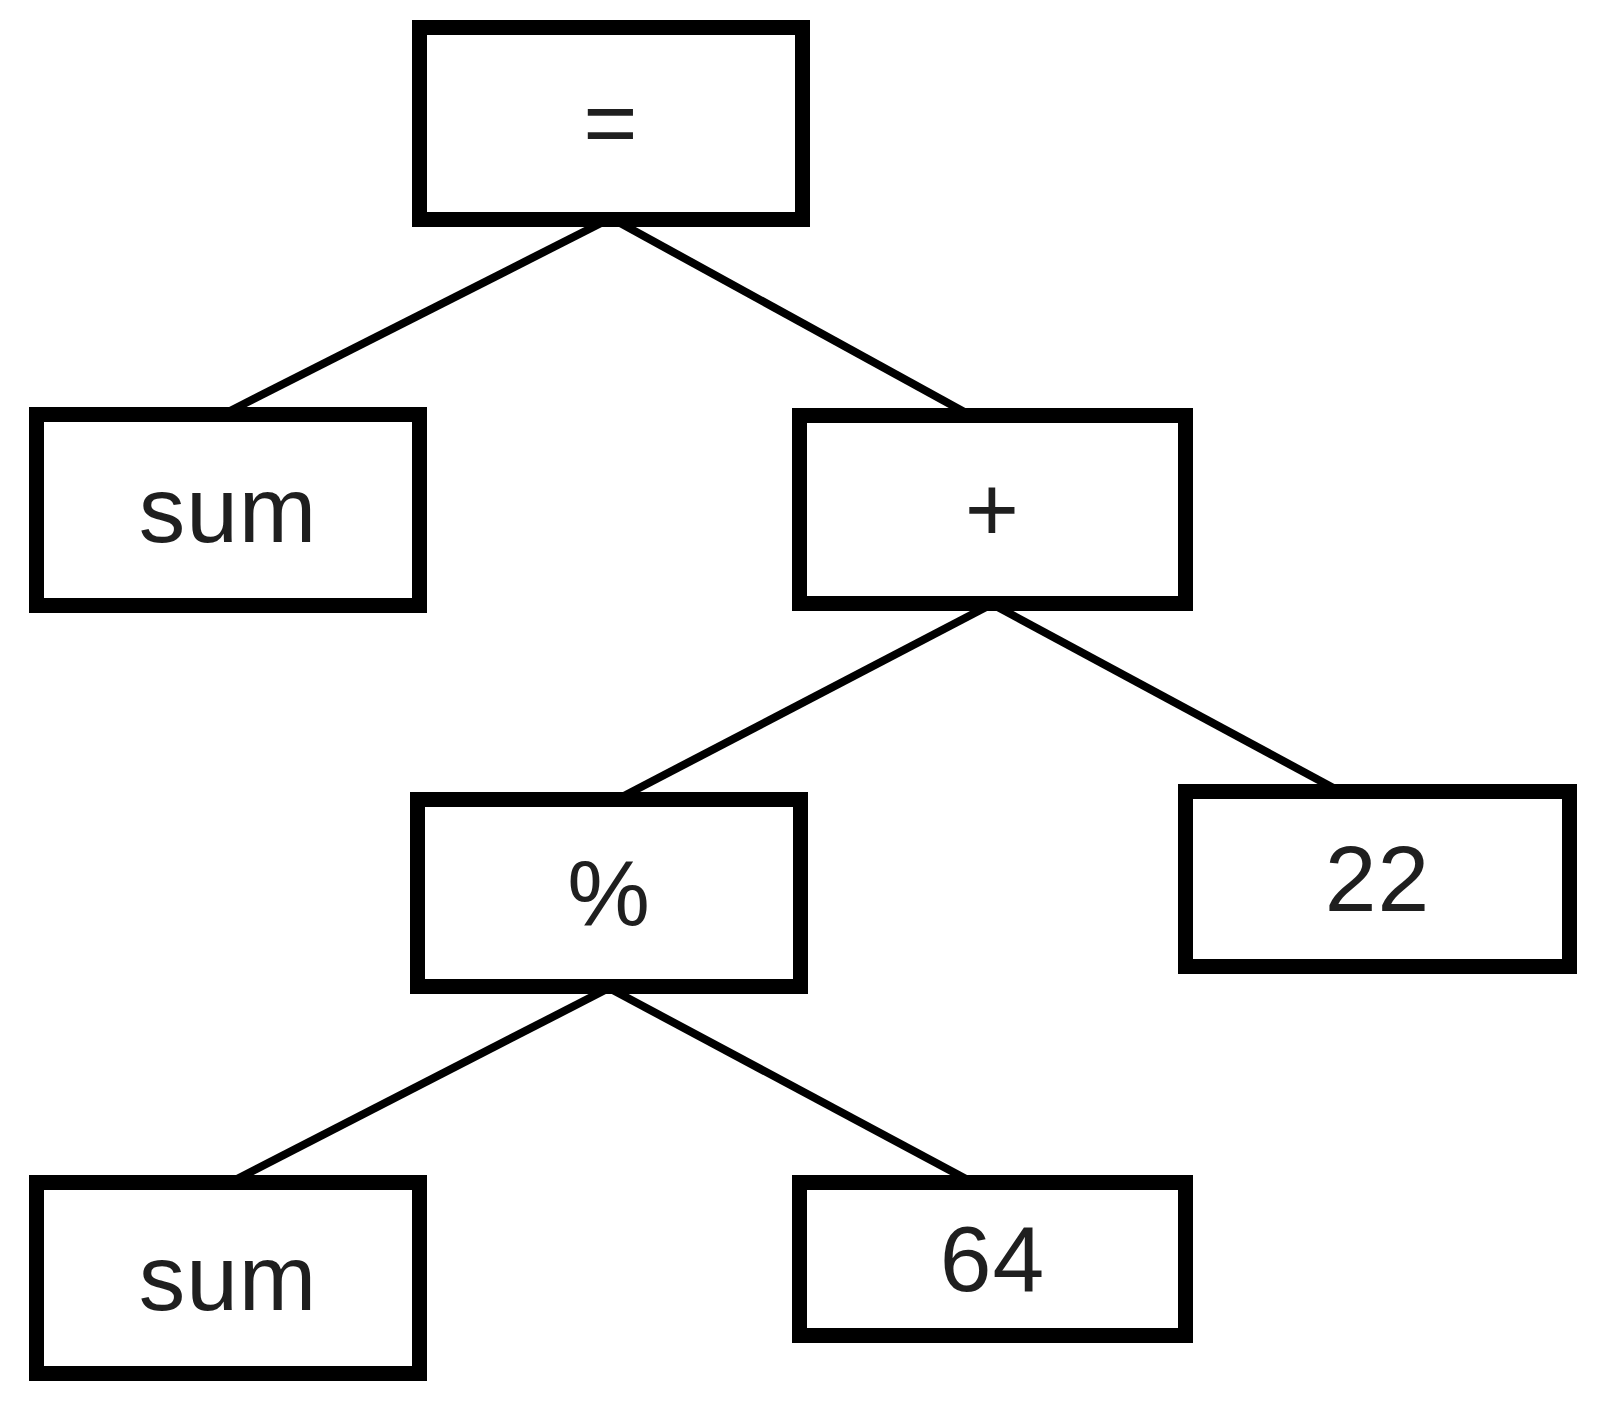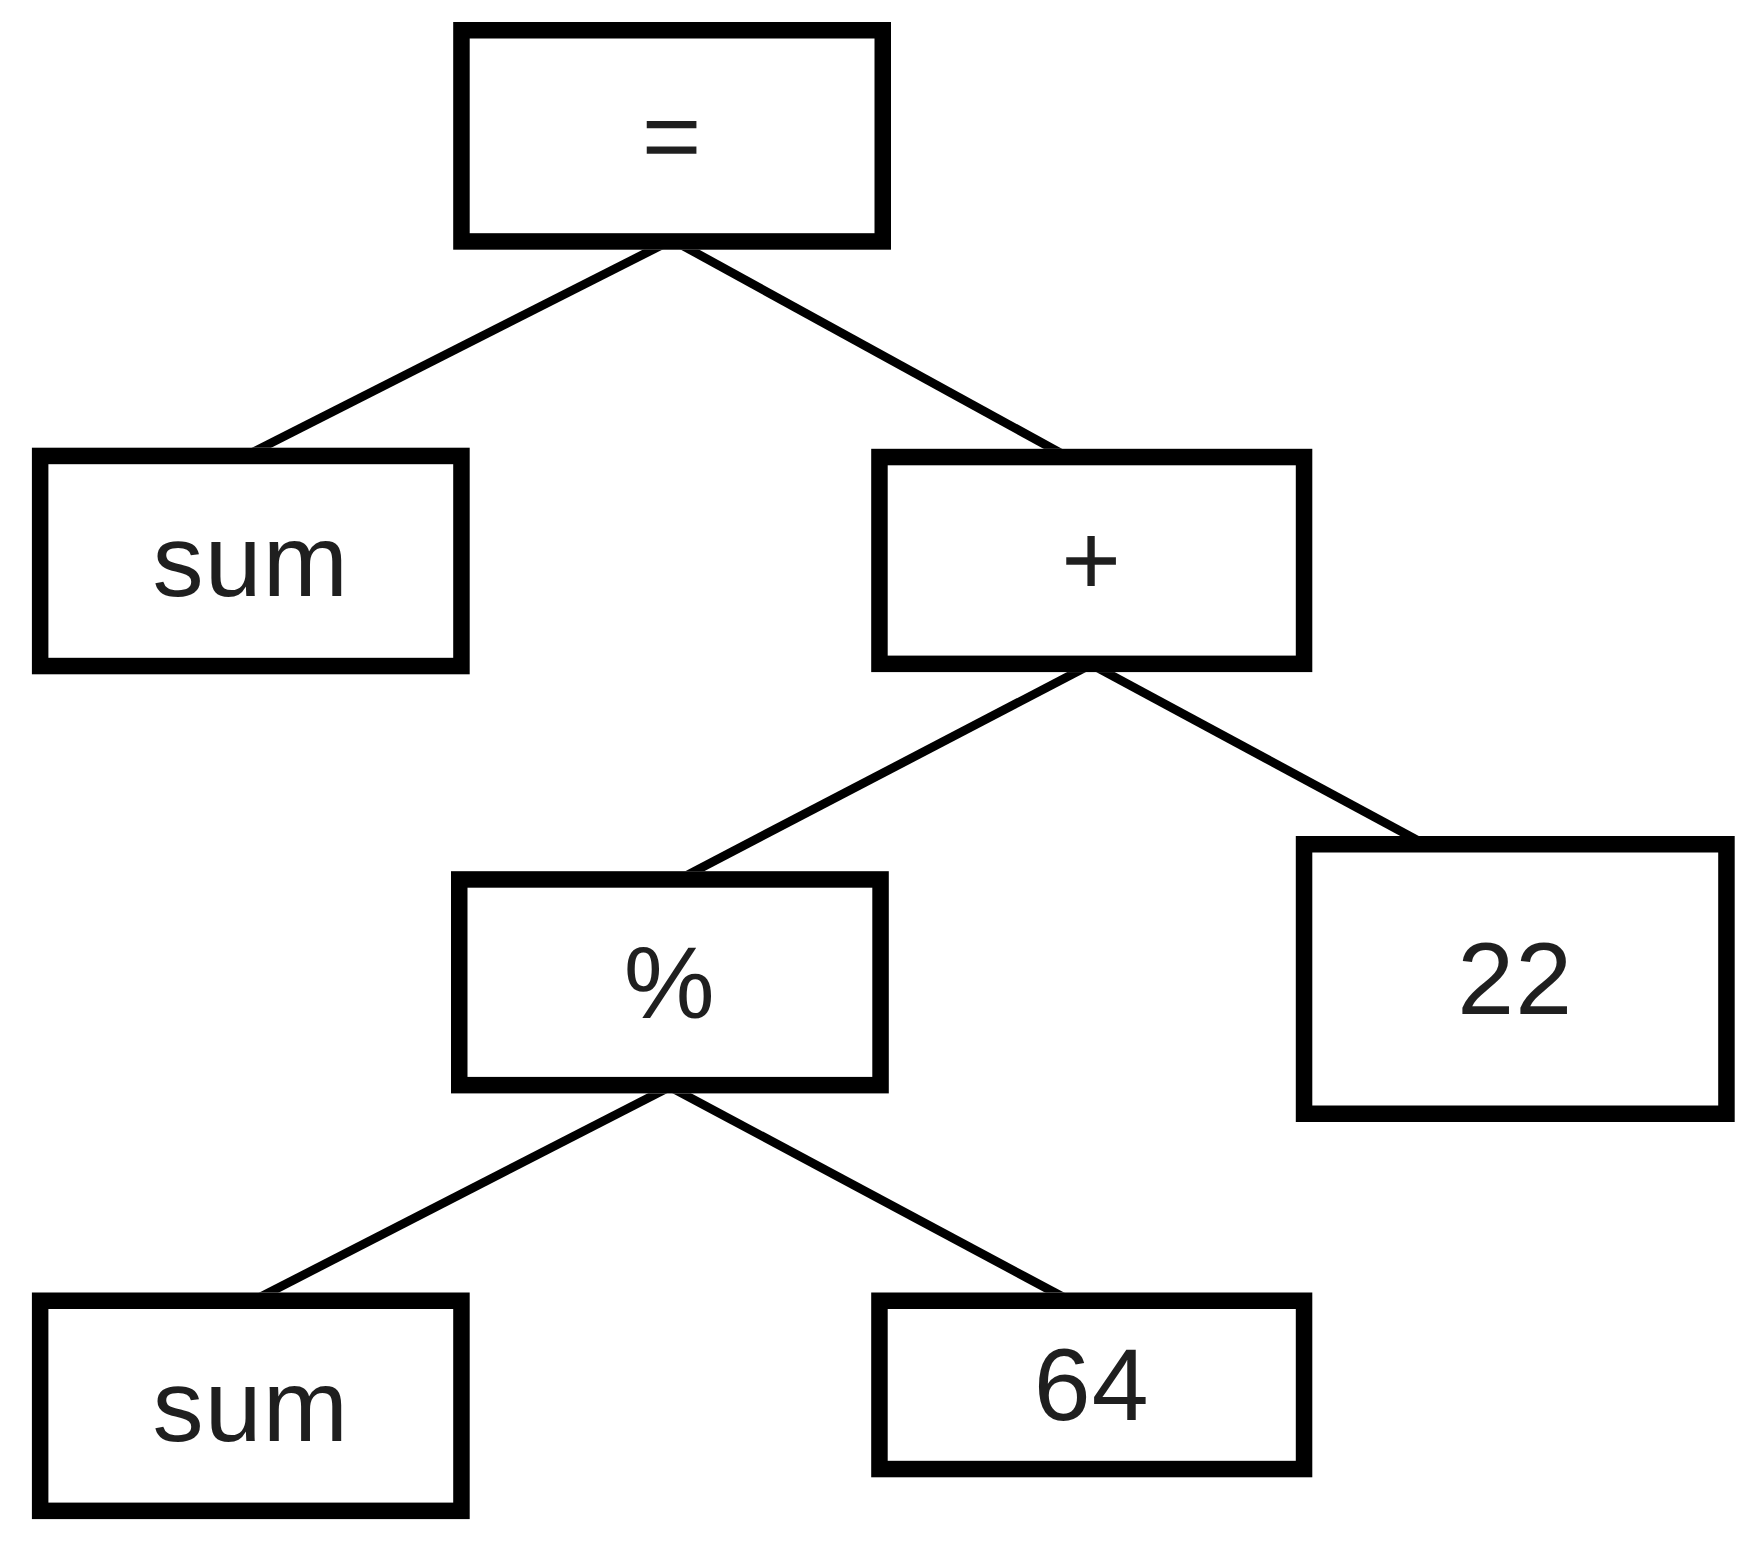--- a/index.html
+++ b/index.html
@@ -41,21 +41,21 @@
     color: #1f1f1f;
     line-height: 1;
     letter-spacing: 1px;
     user-select: none;
   }
   
   #n-eq        { left: 412px;  top: 20px;   width: 398px; height: 207px; }
   #n-sum-left  { left: 29px;   top: 407px;  width: 398px; height: 206px; }
   #n-plus      { left: 792px;  top: 408px;  width: 401px; height: 203px; }
   #n-mod       { left: 410px;  top: 792px;  width: 398px; height: 202px; }
-  #n-22        { left: 1178px; top: 760px;  width: 399px; height: 260px; }
+  #n-22        { left: 1178px; top: 784px;  width: 399px; height: 190px; }
   #n-sum-bot   { left: 29px;   top: 1175px; width: 398px; height: 206px; }
   #n-64        { left: 792px;  top: 1175px; width: 401px; height: 168px; }
 </style>
 </head>
 <body>
 
 <div class="canvas">
 
   <svg class="edges" viewBox="0 0 1600 1408" aria-hidden="true">
     <line x1="611" y1="218" x2="228" y2="412"></line>

